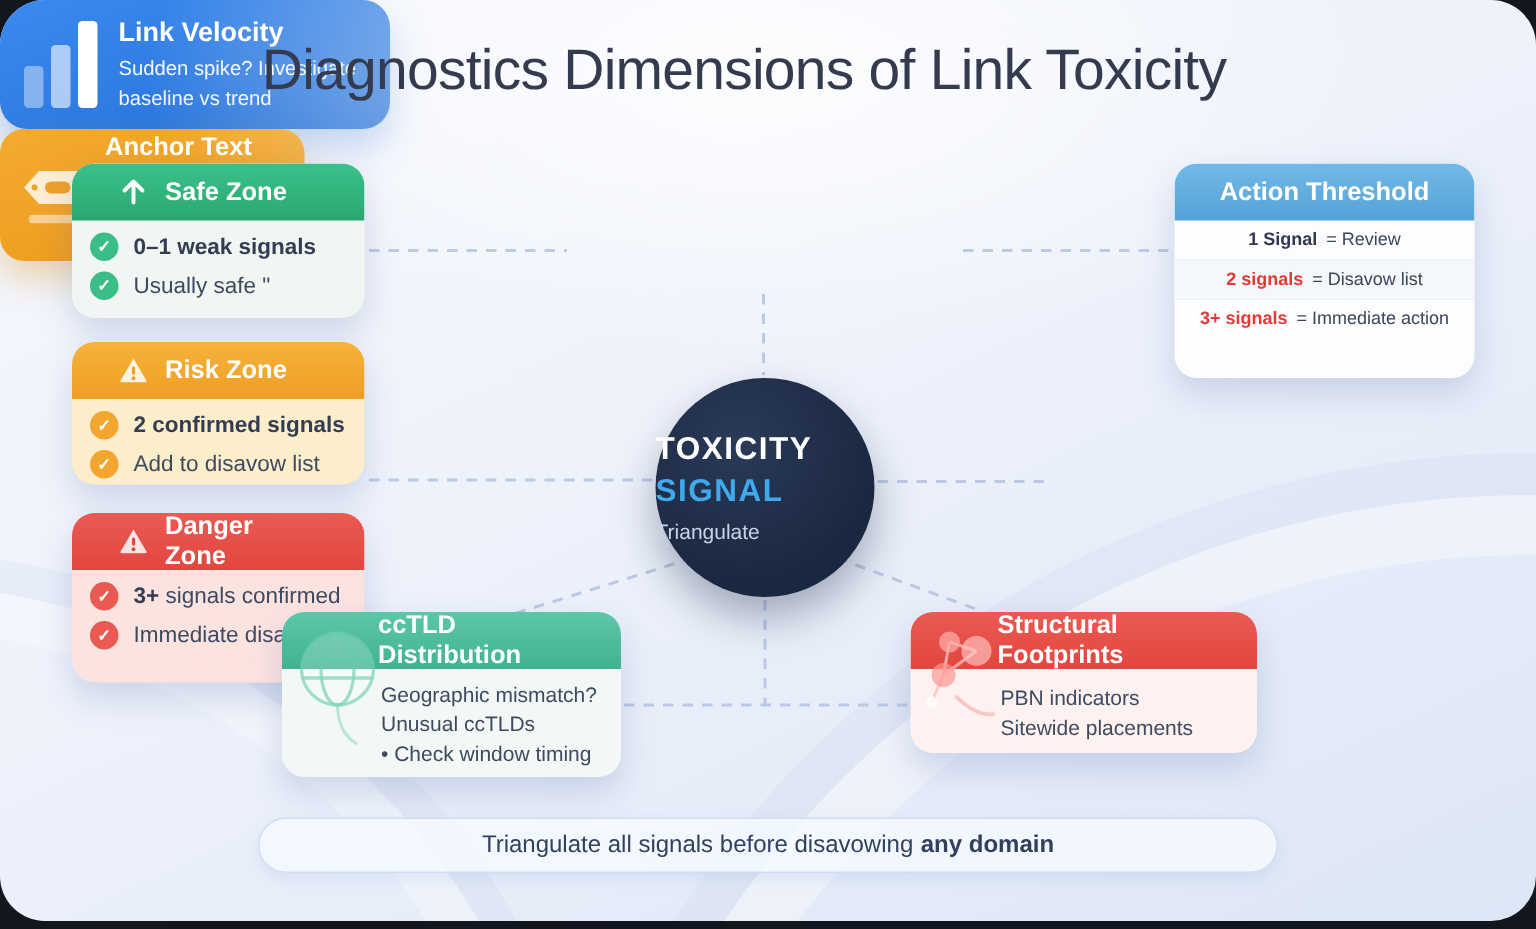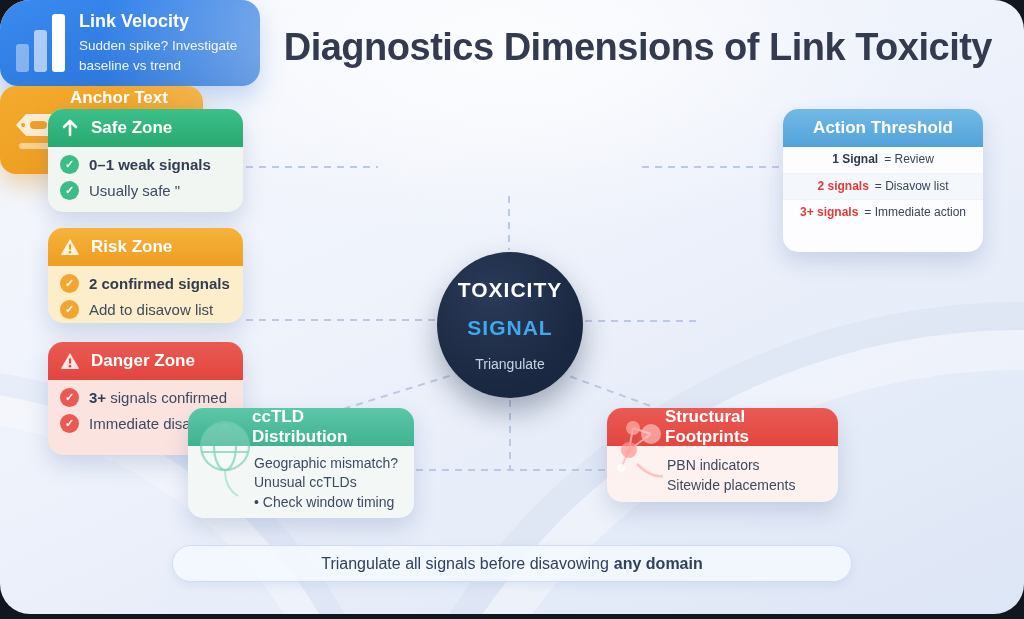--- a/index.html
+++ b/index.html
@@ -14,30 +14,30 @@
   
   .deco{ position:absolute; border-radius:50%; pointer-events:none; }
   .deco.d1{ width:1300px; height:1300px; left:370px; top:330px;
     border:40px solid rgba(255,255,255,.35); box-shadow:0 0 0 28px rgba(170,190,225,.12);}
   .deco.d2{ width:900px; height:900px; left:-520px; top:390px;
     border:30px solid rgba(255,255,255,.30); box-shadow:0 0 0 22px rgba(170,190,225,.10);}
   .glow{ position:absolute; left:92px; top:0; width:830px; height:240px; pointer-events:none;
     background:radial-gradient(ellipse at 50% 20%, rgba(255,255,255,.85) 0%, rgba(255,255,255,0) 70%);}
 
   .page-title{
-    position:absolute; left:0; top:26px; width:992px; text-align:right;
-    font-size:38px; font-weight:700; letter-spacing:-.5px; color:#343b4e;
+    position:absolute; left:0; top:26px; width:992px; text-align:center;
+    font-size:38px; font-weight:400; letter-spacing:-.5px; color:#343b4e;
   }
 
   svg.connectors{ position:absolute; left:0; top:0; }
 
   
   .card{ position:absolute; border-radius:15px;
     box-shadow:0 10px 22px rgba(80,105,165,.22); overflow:hidden; }
-  .card .hd{ height:38px; display:flex; align-items:center; gap:10px; padding:0 11px;
+  .card .hd{ height:38px; display:flex; align-items:center; gap:10px; padding:0 30px;
     color:#fff; font-weight:700; font-size:17px; }
   .hd-icon{ display:flex; align-items:center; justify-content:center; flex:0 0 auto; }
 
   
   .zone{ left:48px; width:195px; }
   .zone .bd{ padding:8px 12px 10px; display:flex; flex-direction:column; gap:7px; }
   .zrow{ display:flex; align-items:center; gap:10px; font-size:15px; color:#3e4a5f; }
   .zrow .chk{ width:19px; height:19px; border-radius:50%; color:#fff; flex:0 0 auto;
     display:flex; align-items:center; justify-content:center; font-size:11px; font-weight:700; }
   .zrow .b{ font-weight:700; color:#333d52; }
@@ -74,21 +74,21 @@
   .arow:nth-child(3){ background:#f4f7fb; }
   .arow .sig{ font-weight:700; white-space:nowrap; }
   .arow .sig.dark{ color:#2f3850; }
   .arow .sig.red{ color:#e23b36; }
   .arow .res{ max-width:112px; text-align:center; line-height:1.3; }
 
   
   .center-circle{ position:absolute; left:437px; top:252px; width:146px; height:146px;
     border-radius:50%; background:radial-gradient(circle at 38% 30%,#2a3a58,#1a2740 70%);
     box-shadow:0 14px 28px rgba(25,40,70,.35);
-    display:flex; flex-direction:column; align-items:center; justify-content:center; gap:14px; }
+    display:flex; flex-direction:column; align-items:flex-start; justify-content:center; gap:4px; }
   .cc1{ font-size:21px; font-weight:800; letter-spacing:1px; color:#fff; }
   .cc2{ font-size:21px; font-weight:800; letter-spacing:1px; color:#3fa9ec; }
   .cc3{ font-size:14px; color:#c7d3e5; margin-top:2px; }
 
   
   .anchor{ left:703px; top:274px; width:203px; height:88px; border-radius:16px;
     background:linear-gradient(160deg,#f4ab2f,#ea9718);
     box-shadow:0 12px 22px rgba(220,150,40,.35);
     display:flex; align-items:center; padding:0 14px; gap:12px; }
   .anchor .at{ font-size:17px; font-weight:700; color:#fff; margin-bottom:3px; }

